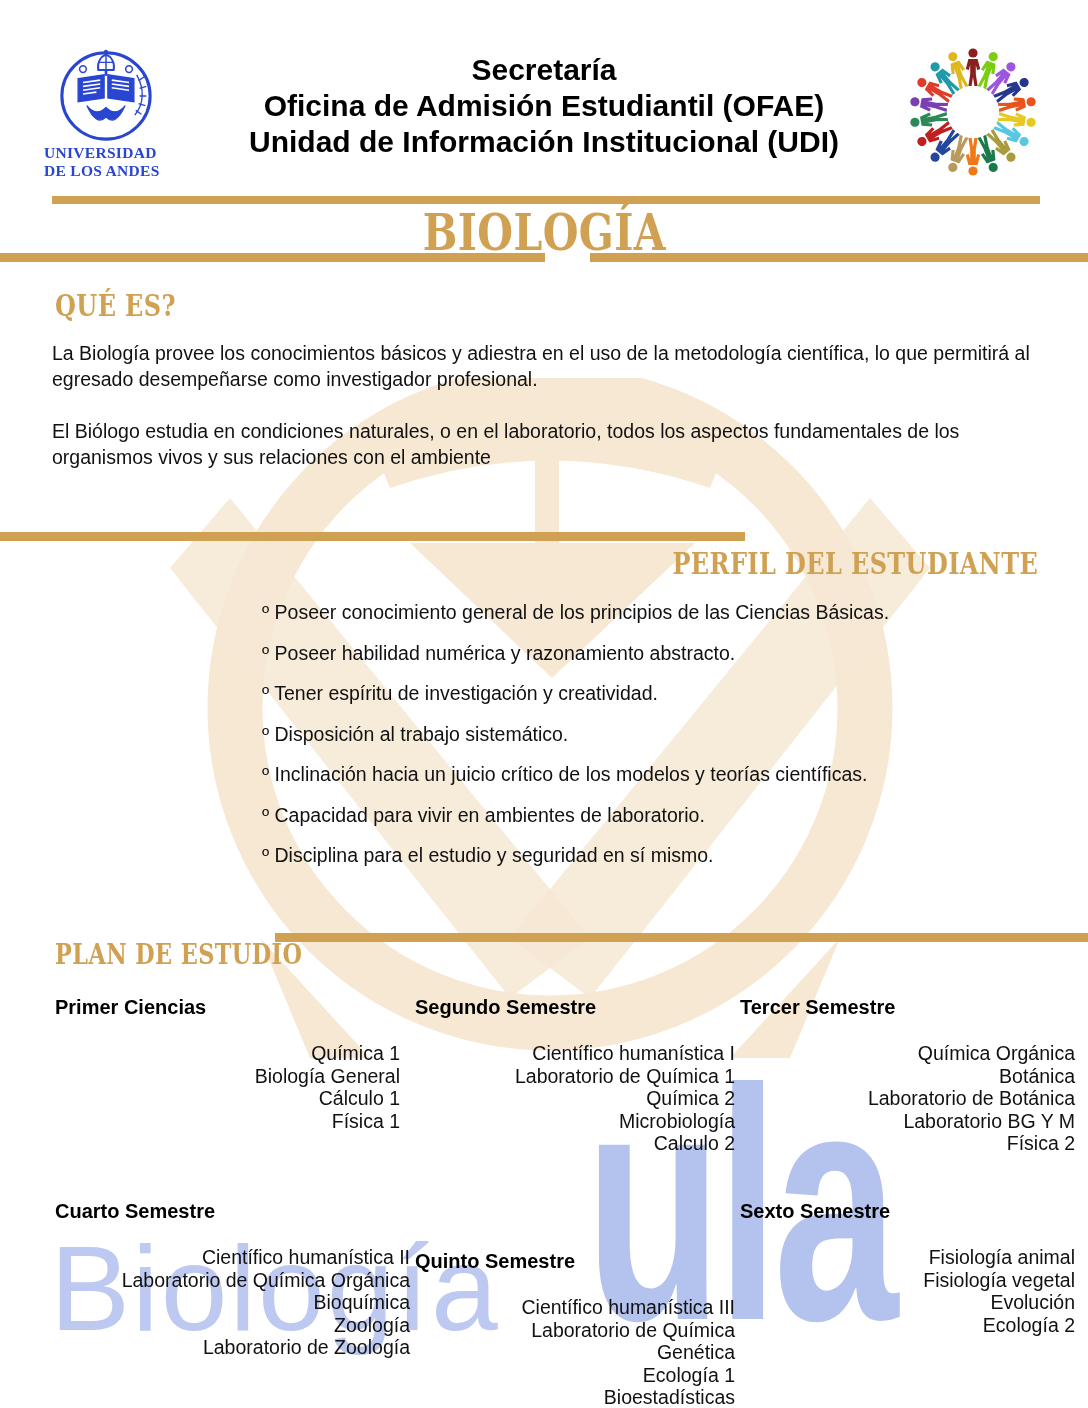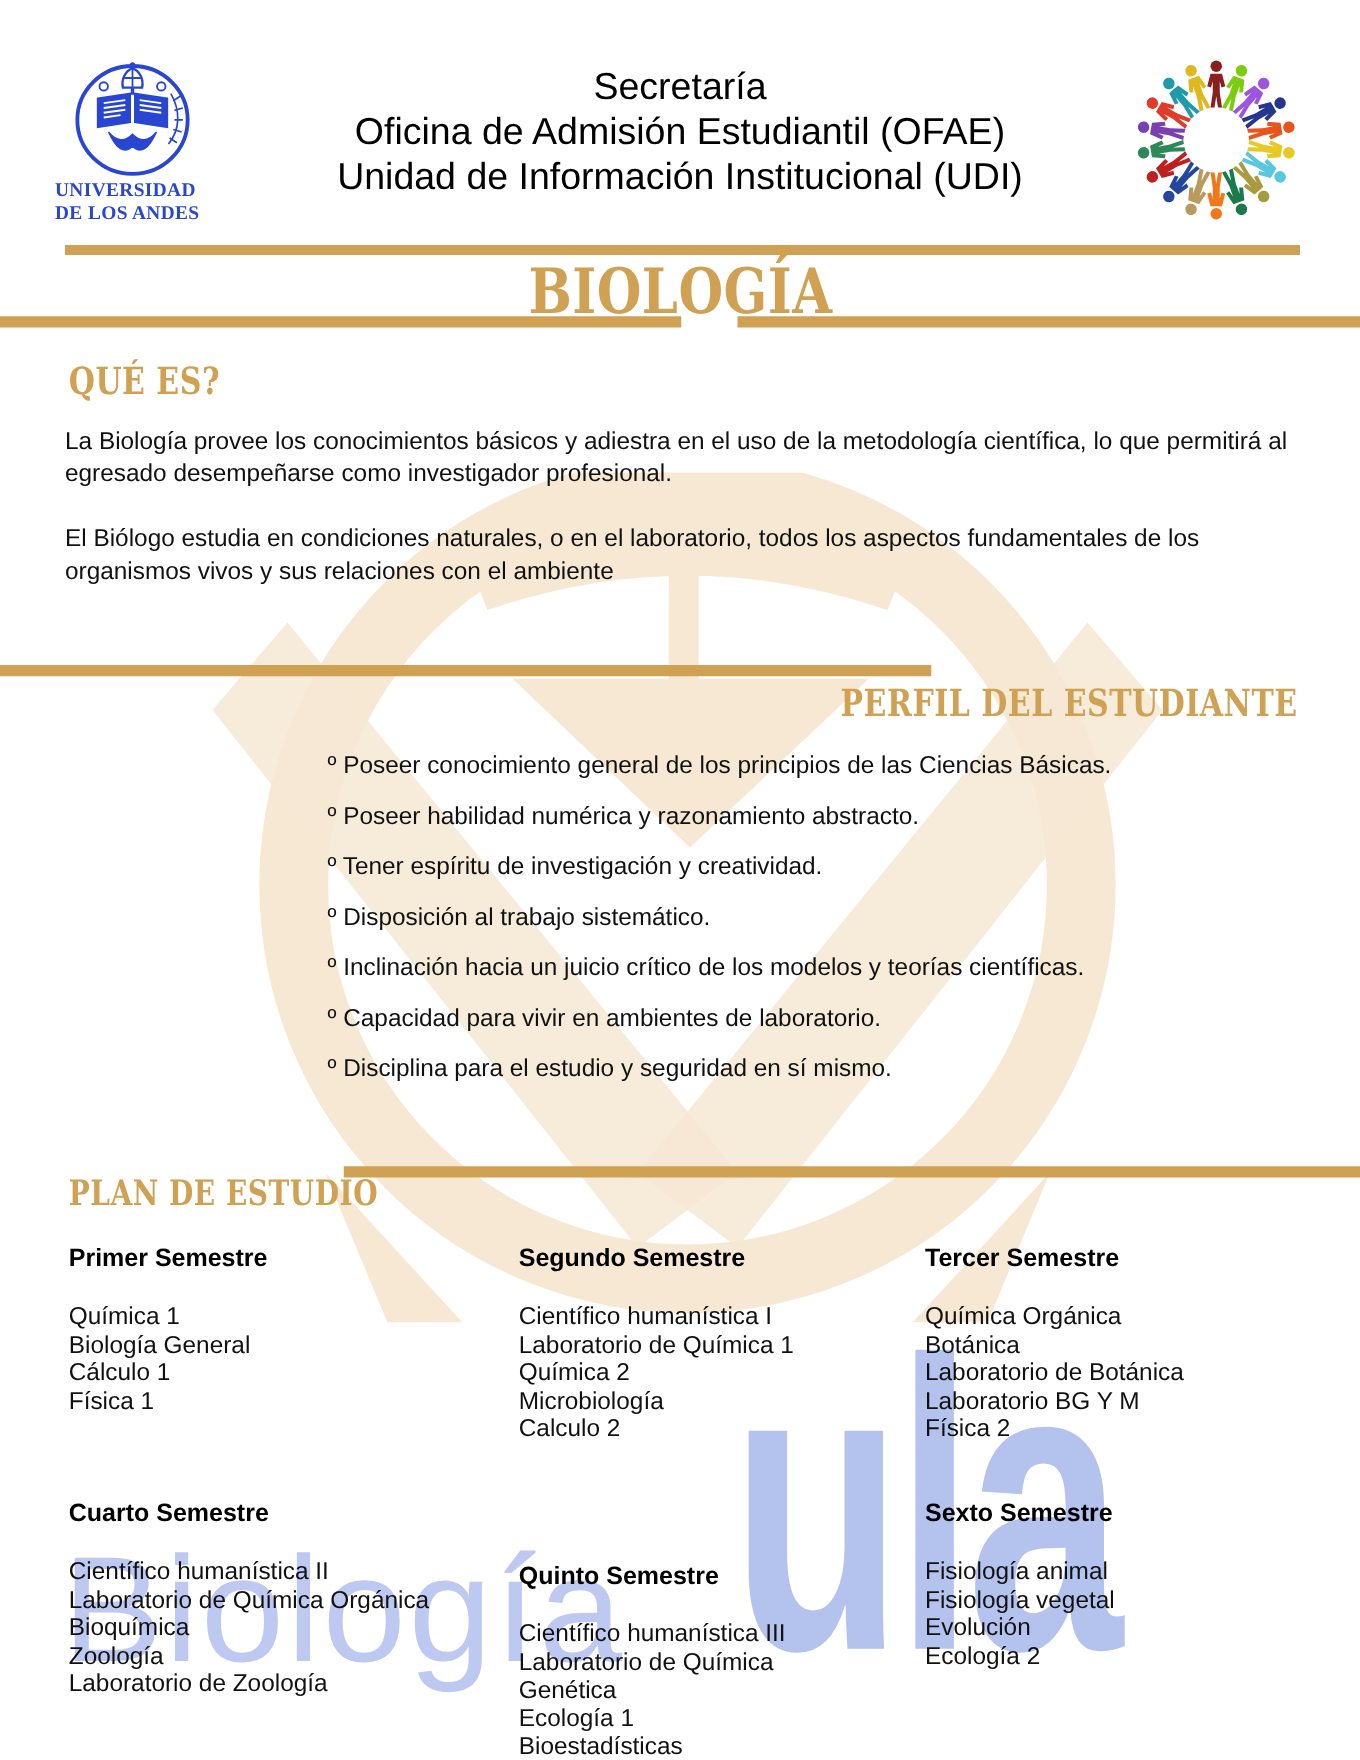--- a/index.html
+++ b/index.html
@@ -5,21 +5,21 @@
   html,body{margin:0;padding:0;background:#888;}
   .page{position:relative;width:1088px;height:1408px;margin:0 auto;background:#ffffff;
         overflow:hidden;font-family:"Liberation Sans",sans-serif;color:#111;}
 
   
   .ula-logo{position:absolute;left:44px;top:48px;width:124px;text-align:left;}
   .ula-logo svg{display:block;margin:0 auto;}
   .ula-logo .logo-text{color:#2946d2;font-family:"Liberation Serif",serif;font-weight:bold;
         font-size:15.5px;line-height:1.15;margin-top:2px;letter-spacing:.3px;}
   .header-title{position:absolute;left:170px;right:170px;top:52px;text-align:center;
-        font-weight:normal;font-size:30px;line-height:36px;color:#000;}
+        font-weight:bold;font-size:30px;line-height:36px;color:#000;}
   .people-logo{position:absolute;right:40px;top:34px;}
 
   
   .gold{background:#d0a153;}
   .rule{position:absolute;height:8px;}
   .rule-top{left:52px;right:48px;top:196px;}
   .rule-mid-l{left:0;width:545px;top:253px;height:9px;}
   .rule-mid-r{left:590px;right:0;top:253px;height:9px;}
   .rule-perfil{left:0;width:745px;top:532px;height:9px;}
   .rule-plan{left:275px;right:0;top:933px;height:9px;}
@@ -35,21 +35,21 @@
 
   
   .intro{position:absolute;left:52px;width:992px;top:340px;font-size:19.5px;line-height:26px;}
   .intro p{margin:0 0 26px 0;}
   .bullets{position:absolute;left:262px;right:40px;top:592px;font-size:19.5px;
         line-height:40.5px;white-space:pre-line;}
 
   
   .sem{position:absolute;}
   .sem h3{margin:0;font-size:20px;font-weight:bold;color:#000;}
-  .sem .courses{margin-top:23px;font-size:19.5px;line-height:22.5px;white-space:pre-line;}
+  .sem .courses{margin-top:23px;font-size:19.5px;line-height:22.5px;white-space:pre-line;text-align:right;}
   .sem1{left:55px;top:996px;width:345px;}
   .sem2{left:415px;top:996px;width:320px;}
   .sem3{left:740px;top:996px;width:335px;}
   .sem4{left:55px;top:1200px;width:355px;}
   .sem5{left:415px;top:1207px;width:320px;margin-top:43px;}
   .sem6{left:740px;top:1200px;width:335px;}
 
   
   .wm-emblem{position:absolute;left:110px;top:378px;pointer-events:none;}
   .wm-biologia{position:absolute;left:50px;top:1218px;font-size:120px;line-height:1.17;
@@ -180,21 +180,21 @@
 º Poseer habilidad numérica y razonamiento abstracto.
 º Tener espíritu de investigación y creatividad.
 º Disposición al trabajo sistemático.
 º Inclinación hacia un juicio crítico de los modelos y teorías científicas.
 º Capacidad para vivir en ambientes de laboratorio.
 º Disciplina para el estudio y seguridad en sí mismo.</div>
 
     <span class="gold-head h-plan">PLAN DE ESTUDIO</span>
 
     <div class="sem sem1">
-      <h3>Primer Semestre</h3>
+      <h3>Primer Ciencias</h3>
       <div class="courses">Química 1
 Biología General
 Cálculo 1
 Física 1</div>
     </div>
     <div class="sem sem2">
       <h3>Segundo Semestre</h3>
       <div class="courses">Científico humanística I
 Laboratorio de Química 1
 Química 2

